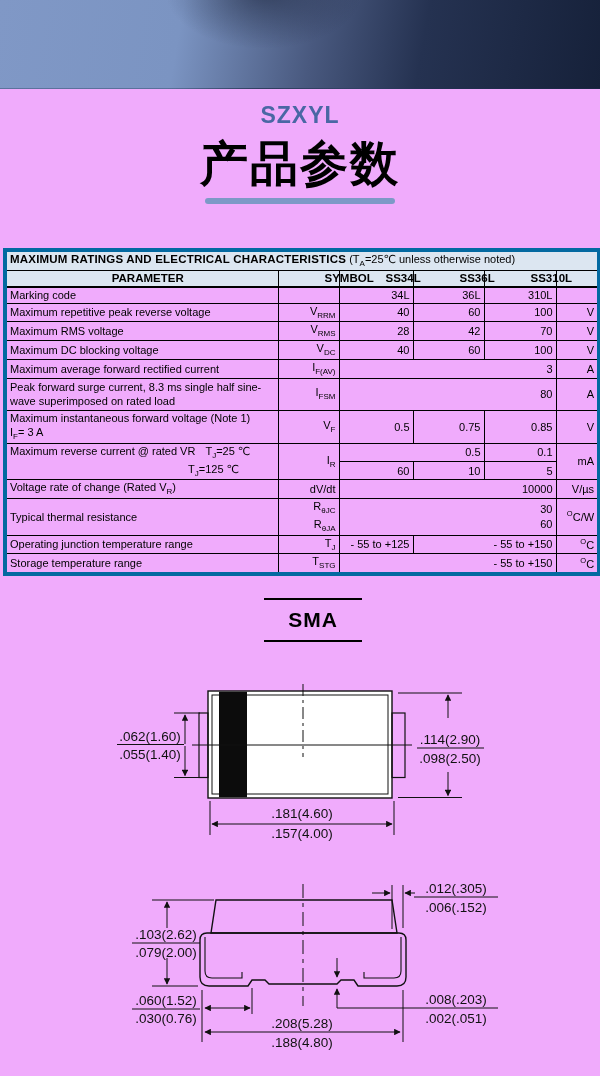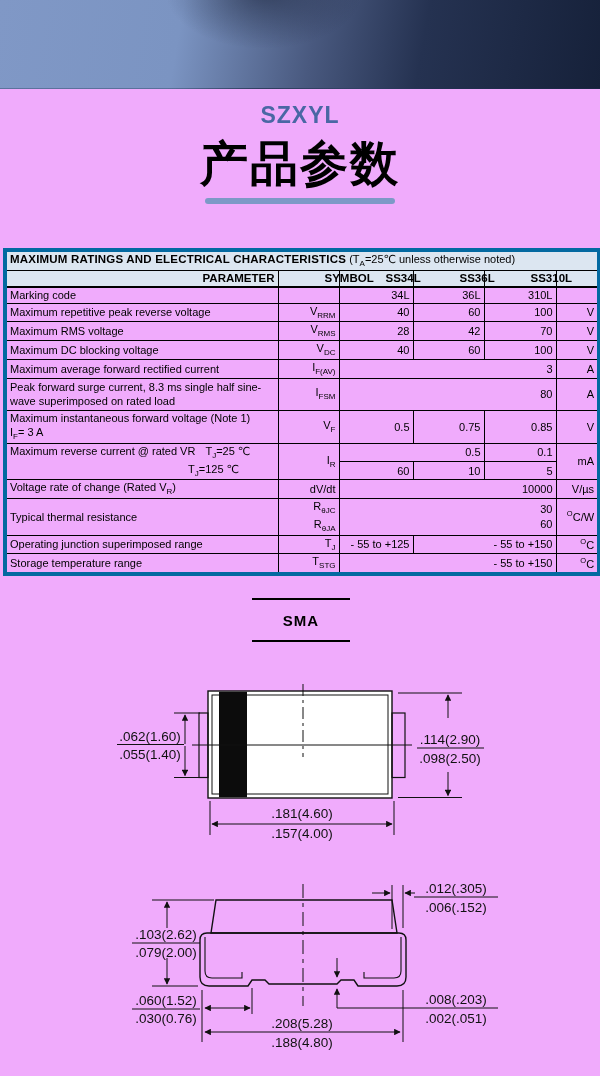--- a/index.html
+++ b/index.html
@@ -19,33 +19,33 @@
   .underbar{position:absolute;left:205px;top:198px;width:190px;height:6px;
     background:#7d99c7;border-radius:3px;}
   
   table.spec{position:absolute;left:3px;top:248px;width:594px;border-collapse:collapse;
     border:4px solid #0369a1;font-size:11px;table-layout:fixed;}
   table.spec td{border:1px solid #000;padding:0 3px;vertical-align:middle;line-height:1.32;}
   td.title-cell{background:#dce6f1;border-bottom:2px solid #000;font-size:11px;padding-left:4px;}
   td.title-cell .tb{font-weight:bold;font-size:11.5px;letter-spacing:.2px;}
   tr.head td{background:#dce6f1;font-weight:bold;font-size:11.5px;text-align:left;
     border-bottom:2px solid #000;padding-left:46px;}
-  tr.head td.p{text-align:right;padding-left:14px;}
+  tr.head td.p{text-align:center;padding-left:14px;}
   td.p{text-align:left;padding-left:4px;padding-right:2px;}
   td.c{text-align:right;}
   sub{font-size:8px;}
   sup{font-size:7.5px;}
   .sp{margin-left:10px;}
   .ir2{margin-left:178px;}
   tr.h15{height:15px;} tr.h16{height:16px;} tr.h17{height:17px;} tr.h18{height:18px;} tr.h32{height:32px;}
   
-  .sma{position:absolute;left:252px;top:598px;width:98px;height:40px;
+  .sma{position:absolute;left:264px;top:598px;width:98px;height:40px;
     border-top:2.5px solid #000;border-bottom:2.5px solid #000;
     display:flex;align-items:center;justify-content:center;
-    font-size:15px;font-weight:bold;letter-spacing:1px;}
+    font-size:21px;font-weight:bold;letter-spacing:1px;}
   
   svg{position:absolute;left:0;}
   svg text{font-family:"Liberation Sans","DejaVu Sans",sans-serif;font-size:13.5px;fill:#111;}
 </style>
 </head>
 <body>
 
 <div class="page">
 
   <div class="banner"></div>
@@ -157,21 +157,21 @@
         <div><span>R</span><sub>θJC</sub></div>
         <div><span>R</span><sub>θJA</sub></div>
       </td>
       <td class="c" colspan="3">
         <div>30</div>
         <div>60</div>
       </td>
       <td class="c"><sup>O</sup><span>C/W</span></td>
     </tr>
     <tr class="h16">
-      <td class="p">Operating junction superimposed range</td>
+      <td class="p">Operating junction temperature range</td>
       <td class="c"><span>T</span><sub>J</sub></td>
       <td class="c">- 55 to +125</td>
       <td class="c" colspan="2">- 55 to +150</td>
       <td class="c"><sup>O</sup><span>C</span></td>
     </tr>
     <tr class="h15">
       <td class="p">Storage temperature range</td>
       <td class="c"><span>T</span><sub>STG</sub></td>
       <td class="c" colspan="3">- 55 to +150</td>
       <td class="c"><sup>O</sup><span>C</span></td>

